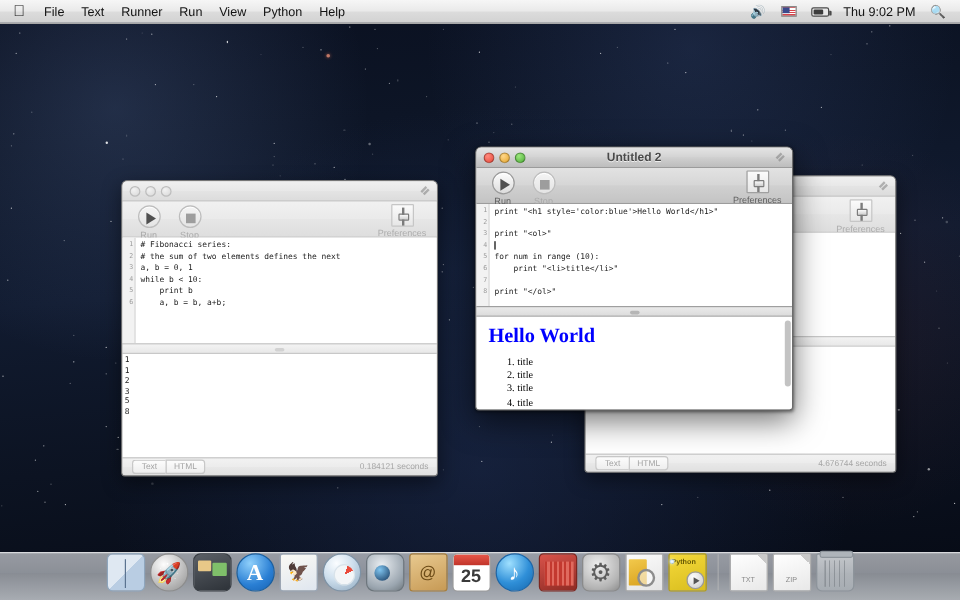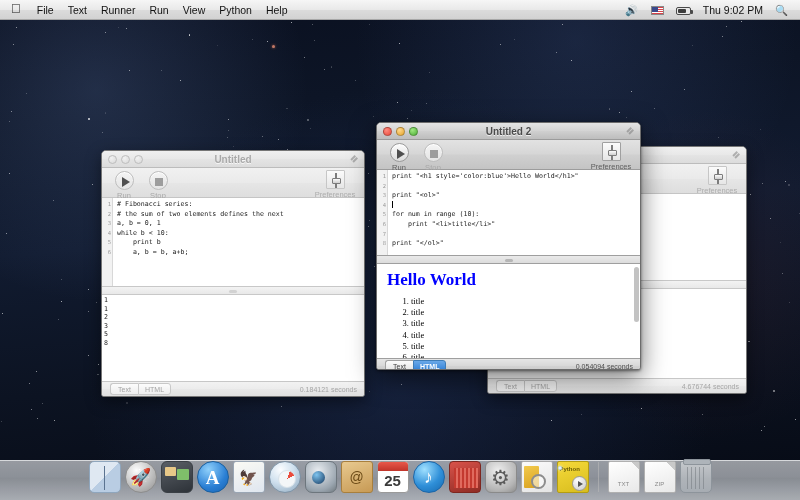--- a/index.html
+++ b/index.html
@@ -573,21 +573,20 @@
   </div>
 </div>
 
 <div class="win inactive" style="left:101px; top:150px; width:264px; height:247px;">
   <div class="titlebar inactive">
     <div class="traffic">
       <span class="tl off"></span>
       <span class="tl off"></span>
       <span class="tl off"></span>
     </div>
-    <div class="wtitle inactive">Untitled</div>
     <div class="resize-glyph"></div>
   </div>
 
   <div class="toolbar inactive">
     <div class="tbtn">
       <div class="tcircle dim">
           <span class="play-tri"></span>
         </div>
       <div class="tlabel dim">Run</div>
     </div>
@@ -631,21 +630,21 @@
 5
 8</div>
 
   <div class="statusbar inactive">
     <span class="segbtn left dim">Text</span>
     <span class="segbtn right dim">HTML</span>
     <span class="timing dim">0.184121 seconds</span>
   </div>
 </div>
 
-<div class="win" style="left:376px; top:122px; width:265px; height:248px;">
+<div class="win" style="left:396px; top:122px; width:265px; height:220px;">
   <div class="titlebar">
     <div class="traffic">
       <span class="tl close"></span>
       <span class="tl min"></span>
       <span class="tl max"></span>
     </div>
     <div class="wtitle">Untitled 2</div>
     <div class="resize-glyph"></div>
   </div>
 

